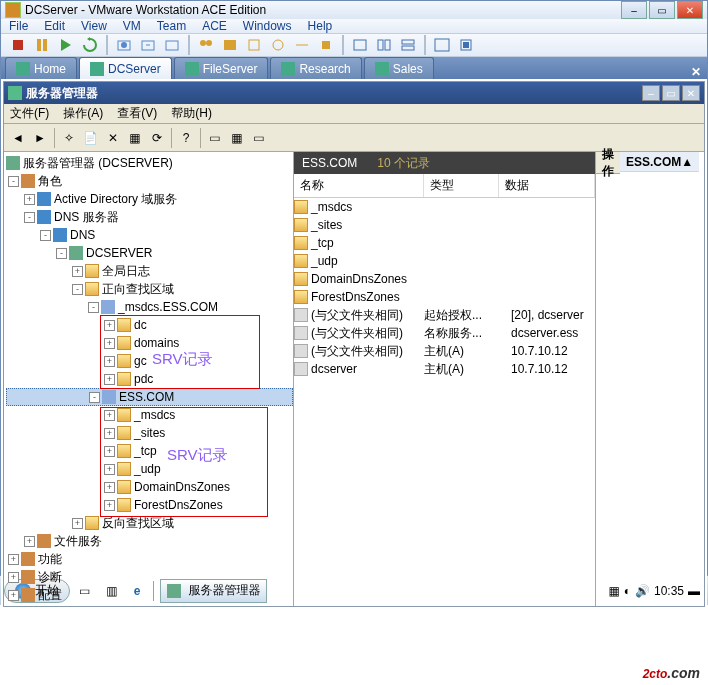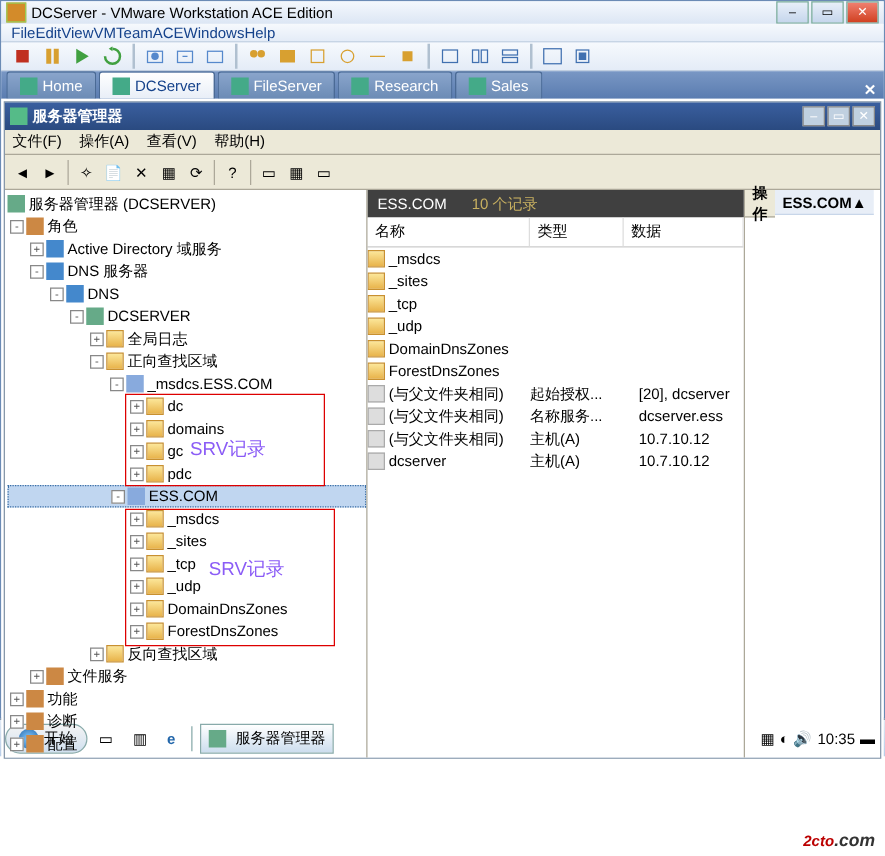--- a/index.html
+++ b/index.html
@@ -8,21 +8,21 @@
 
 .window { border: 1px solid #6b8bb5; background: #dce6f4; display: flex; flex-direction: column; height: 575px; }
 .titlebar { background: linear-gradient(#f4f8fd,#dce6f4); height: 28px; display: flex; align-items: center; padding: 0 4px; }
 .titlebar .icon { width: 16px; height: 16px; background: #d38b2a; border: 1px solid #9c5; margin-right: 4px; }
 .titlebar span { flex: 1; }
 .win-btns { display: flex; gap: 2px; }
 .win-btn { width: 26px; height: 18px; border: 1px solid #7a9; background: linear-gradient(#e8eff9,#c5d6ec); display: flex; align-items: center; justify-content: center; font-size: 10px; }
 .win-btn.close { background: linear-gradient(#f08070,#d04020); color: #fff; }
 
 
-.menubar { background: linear-gradient(#f6f9fd,#e4ecf7); height: 22px; display: flex; align-items: flex-start; padding: 0 8px; border-bottom: 1px solid #c0cee0; }
+.menubar { background: linear-gradient(#f6f9fd,#e4ecf7); height: 22px; display: flex; align-items: flex-start; padding: 0 8px; gap: 16px; border-bottom: 1px solid #c0cee0; }
 .menubar span { color: #15428b; }
 
 
 .vm-toolbar { background: linear-gradient(#f6f9fd,#e4ecf7); height: 30px; display: flex; align-items: center; padding: 0 6px; gap: 2px; border-bottom: 1px solid #c0cee0; }
 .tbtn { width: 22px; height: 22px; border: 1px solid transparent; display: flex; align-items: center; justify-content: center; }
 .tbtn.sep { width: 1px; background: #b0c0d0; height: 20px; margin: 0 3px; }
 .tbtn svg { width: 16px; height: 16px; }
 
 
 .vm-tabs { background: linear-gradient(#7997c4,#5a7cb0); height: 24px; display: flex; align-items: flex-end; padding-left: 4px; }

